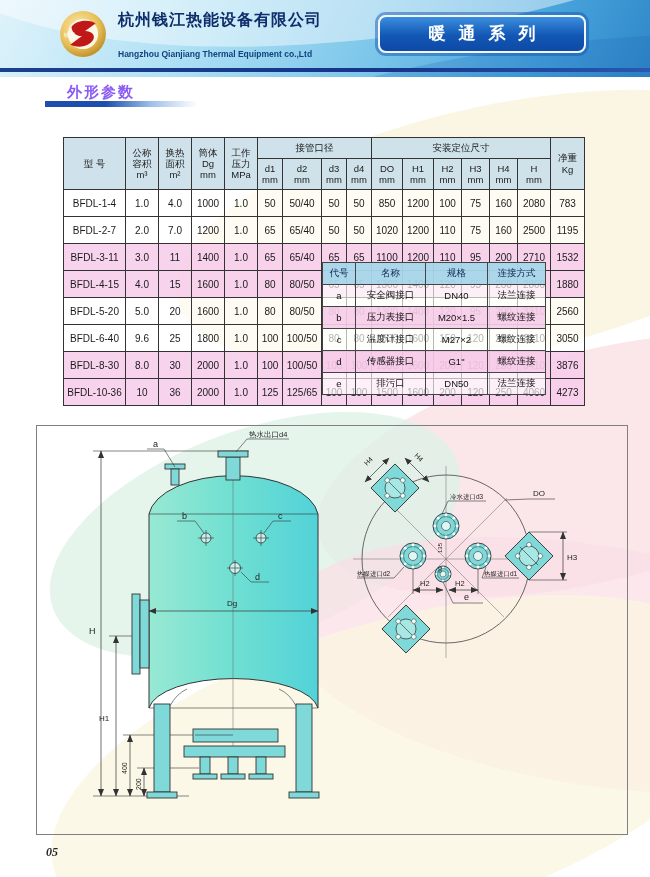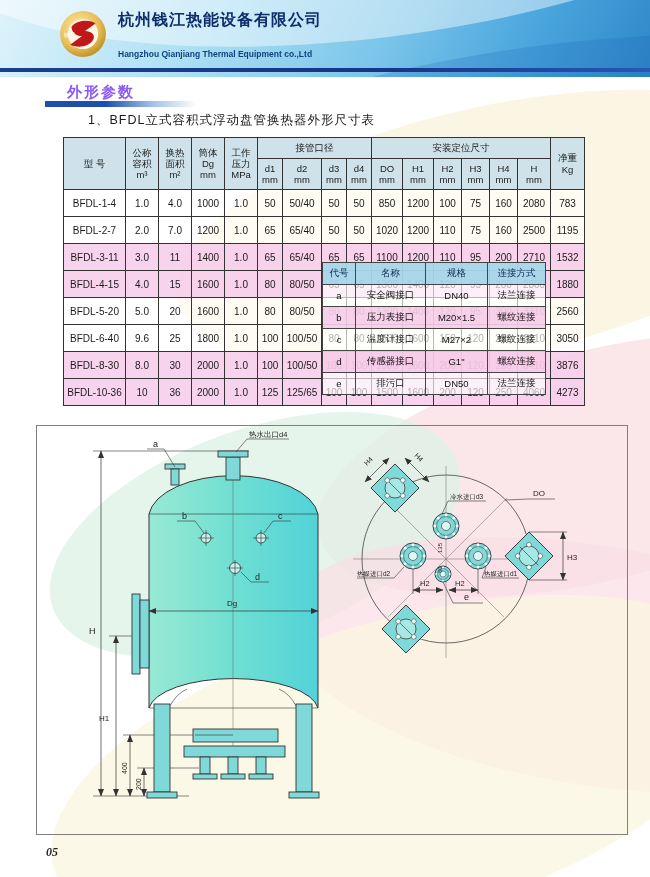--- a/index.html
+++ b/index.html
@@ -101,26 +101,26 @@
         <circle cx="24" cy="24" r="22" fill="url(#gold)"></circle>
         <circle cx="24" cy="24" r="14.5" fill="#fdf6e3"></circle>
         <path d="M13 17 C20 9,33 11,36 14 L26 21 C32 21,36 25,34 29 C29 38,16 37,12 34 L23 26 C16 26,13 21,13 17 Z" fill="#c01818"></path>
         <text x="5.5" y="27" font-size="5.5" fill="#fff">钱江</text>
       </svg>
       <div class="co">
         <div class="co-cn">杭州钱江热能设备有限公司</div>
         <div class="co-en">Hangzhou Qianjiang Thermal Equipment co.,Ltd</div>
       </div>
     </div>
+    <div class="badge">暖通系列</div>
   </header>
   <div class="hdr-line"></div>
 
   <div class="sec-title">外形参数</div>
   <div class="sec-underline"></div>
-  <div class="subtitle">1、BFDL立式容积式浮动盘管换热器外形尺寸表</div>
 
   <table class="spec">
     <colgroup>
       <col class="c-model">
         <col class="c-s">
         <col class="c-s">
         <col class="c-s">
         <col class="c-s">
       <col class="c-p1">
         <col class="c-p2">

